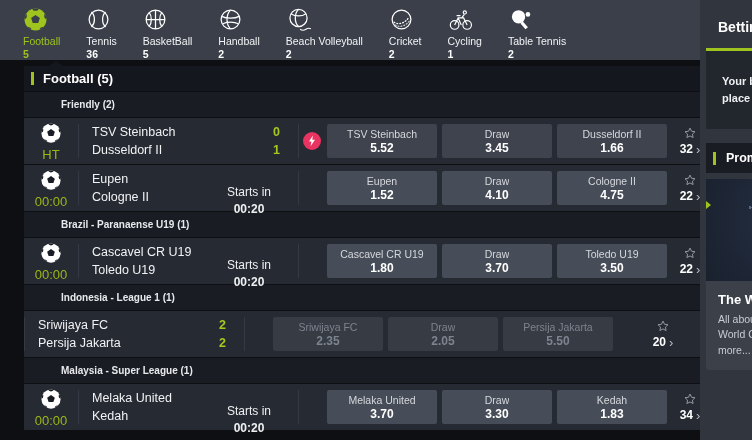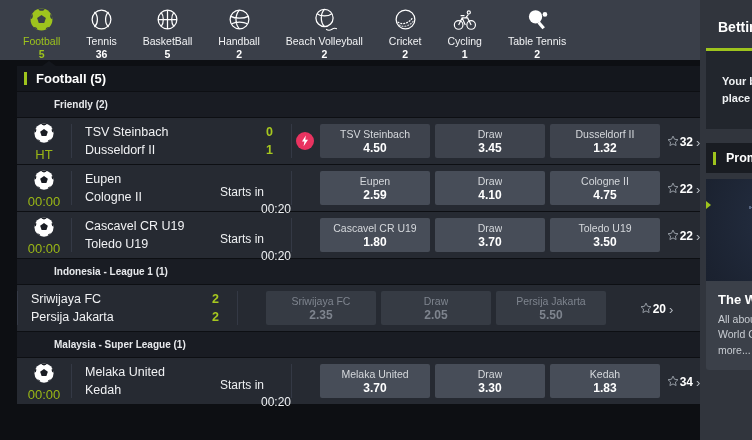--- a/index.html
+++ b/index.html
@@ -9,31 +9,31 @@
     font-family:"Liberation Sans",sans-serif;
     -webkit-font-smoothing:antialiased;
   }
   
   .topnav{
     position:absolute;top:0;left:0;width:752px;height:60px;
     background:#3a3f49;display:flex;align-items:flex-start;
     padding-left:10px;box-sizing:border-box;z-index:1;
   }
   .nav-item{
-    display:flex;flex-direction:column;align-items:center;
+    display:flex;flex-direction:column;
     padding:7px 13px 12px;cursor:pointer;user-select:none;
   }
   .nav-icon{width:25px;height:25px;color:#ffffff;--patch:#3a3f49;}
   .nav-label{font-size:10.5px;color:#f2f3f5;margin-top:3px;white-space:nowrap;}
   .nav-count{font-size:10.5px;font-weight:bold;color:#ffffff;margin-top:1px;}
   .nav-item.active .nav-icon{color:#9ec41d;}
   .nav-item.active .nav-label,.nav-item.active .nav-count{color:#9ec41d;}
 
   
-  .content{position:absolute;left:17px;top:66px;width:689px;z-index:2;}
+  .content{position:absolute;left:24px;top:66px;width:689px;z-index:2;}
   .sport-header{
     position:relative;height:25px;background:#14171d;
     display:flex;align-items:center;font-size:13px;font-weight:bold;color:#fff;
   }
   .sport-header .accent{width:3px;height:13px;background:#9ec41d;margin:0 9px 0 7px;}
   .notch{
     position:absolute;top:-5px;left:25px;width:0;height:0;
     border-left:7px solid transparent;border-right:7px solid transparent;
     border-bottom:5px solid #14171d;
   }
@@ -47,35 +47,35 @@
   .cell-icon{width:54px;display:flex;flex-direction:column;align-items:center;justify-content:center;padding-top:2px;}
   .ball{width:22px;height:22px;color:#ffffff;--patch:#191c23;}
   .match-time{font-size:13px;color:#9ab716;margin-top:3px;white-space:nowrap;}
   .vdiv{width:1px;background:#343945;margin:6px 0;}
   .cell-main{flex:0 0 219px;display:flex;align-items:center;cursor:pointer;}
   .teams{flex:1;padding-left:13px;overflow:hidden;}
   .team{font-size:12.5px;color:#f1f2f4;line-height:18px;white-space:nowrap;}
   .status{box-sizing:border-box;}
   .status.score{width:80px;padding-right:18px;text-align:right;font-size:12.5px;font-weight:bold;color:#a6c71f;line-height:18px;}
   .status.starts{width:98px;text-align:center;font-size:12px;color:#eef0f2;line-height:17px;margin-top:26px;}
-  .st-time{font-weight:normal;text-align:right;}
+  .st-time{font-weight:bold;}
   .badge-slot{width:26px;display:flex;align-items:center;justify-content:center;}
   .live-badge{width:18px;height:18px;display:block;}
   .odds{display:flex;align-items:center;gap:5px;margin-left:2px;}
   .odds-btn{
     width:110px;height:34px;border:none;border-radius:2px;background:#474d58;
     color:#fff;font-family:inherit;display:flex;flex-direction:column;
     align-items:center;justify-content:center;cursor:pointer;padding:0;
   }
   .ob-label{font-size:10.5px;color:#d5d8dc;max-width:102px;overflow:hidden;text-overflow:ellipsis;white-space:nowrap;}
   .ob-value{font-size:12px;font-weight:bold;margin-top:1px;color:#fff;}
   .row.live .odds-btn{background:#3e434d;}
   .row.suspended .odds-btn{background:#363b44;}
   .row.suspended .ob-label,.row.suspended .ob-value{color:#7e848e;}
-  .fav{flex:1;display:flex;flex-direction:row;align-items:center;justify-content:center;}
+  .fav{flex:1;display:flex;flex-direction:column;align-items:center;justify-content:center;}
   .star{width:14px;height:14px;color:#9aa0a9;cursor:pointer;}
   .mkt{font-size:12px;font-weight:bold;color:#fff;margin-top:2px;cursor:pointer;display:flex;align-items:center;gap:3px;}
   .mkt .chev{color:#b7bcc3;font-weight:normal;font-size:13px;line-height:1;}
 
   
   .sidebar{position:absolute;left:700px;top:0;width:260px;height:440px;background:#31353d;z-index:3;}
   .bs-title{padding:19px 0 0 18px;font-size:14px;font-weight:bold;color:#fff;}
   .bs-panel{margin:13px 8px 0 6px;background:#22262d;border-top:3px solid #9ec41d;padding:22px 16px;box-sizing:border-box;}
   .bs-text{font-size:11px;font-weight:bold;color:#eef0f2;line-height:1.55;white-space:pre-line;}
   .promo-header{margin:14px 8px 0 6px;height:30px;background:#191c22;display:flex;align-items:center;font-size:12.5px;font-weight:bold;color:#fff;}
@@ -281,29 +281,29 @@
     <div class="vdiv"></div>
     <div class="badge-slot">
       <svg class="live-badge">
                 <use href="#sym-bolt"></use>
               </svg>
     </div>
     <div class="odds">
 
     <button class="odds-btn">
         <div class="ob-label">TSV Steinbach</div>
-        <div class="ob-value">4.50</div>
+        <div class="ob-value">5.52</div>
       </button>
               <button class="odds-btn">
         <div class="ob-label">Draw</div>
         <div class="ob-value">3.45</div>
       </button>
               <button class="odds-btn">
         <div class="ob-label">Dusseldorf II</div>
-        <div class="ob-value">1.32</div>
+        <div class="ob-value">1.66</div>
       </button>
             </div>
     <div class="fav">
       <svg class="star">
                 <use href="#sym-star"></use>
               </svg>
       <div class="mkt">
         <span class="n">32</span>
         <span class="chev">›</span>
       </div>
@@ -329,21 +329,21 @@
       </div>
     </div>
     <div class="vdiv"></div>
     <div class="badge-slot">
       
     </div>
     <div class="odds">
 
     <button class="odds-btn">
         <div class="ob-label">Eupen</div>
-        <div class="ob-value">2.59</div>
+        <div class="ob-value">1.52</div>
       </button>
               <button class="odds-btn">
         <div class="ob-label">Draw</div>
         <div class="ob-value">4.10</div>
       </button>
               <button class="odds-btn">
         <div class="ob-label">Cologne II</div>
         <div class="ob-value">4.75</div>
       </button>
             </div>
@@ -353,20 +353,23 @@
               </svg>
       <div class="mkt">
         <span class="n">22</span>
         <span class="chev">›</span>
       </div>
     </div>
   </div>
         </div>
   </section>
       <section>
+    <div class="league-header">
+      <span class="lh-text">Brazil - Paranaense U19 (1)</span>
+    </div>
     <div class="rows">
           <div class="row prematch">
     <div class="cell-icon">
       <svg class="ball">
                 <use href="#sym-soccer"></use>
               </svg>
       <div class="match-time">00:00</div>
     </div>
     <div class="vdiv"></div>
     <div class="cell-main">

